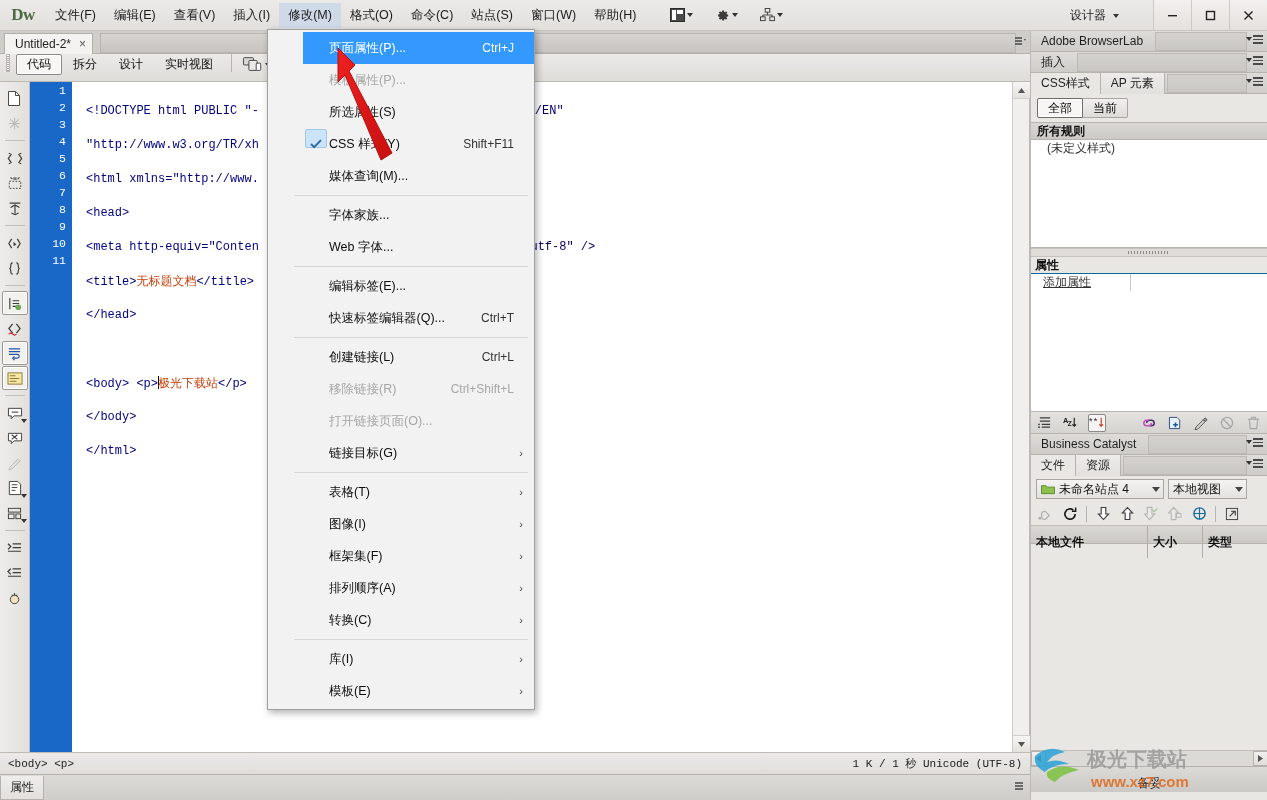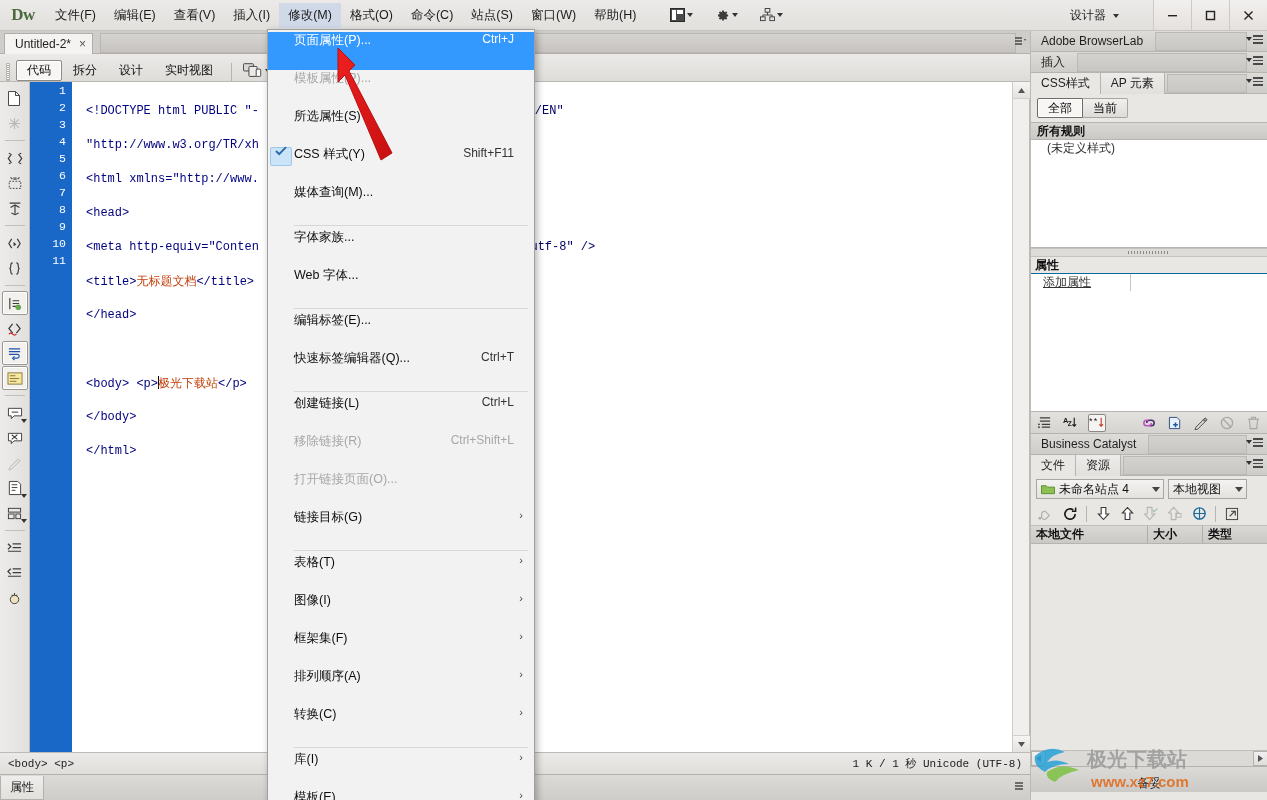--- a/index.html
+++ b/index.html
@@ -73,21 +73,21 @@
     position: absolute; left: 100px; top: 2px; right: 14px; height: 20px;
     background: linear-gradient(#d6d4d1, #c6c3c0); border: 1px solid #b9b6b2;
   }
   .tabbar-menu-ico { position: absolute; right: 3px; top: 5px; }
 
   
   .doctoolbar {
     position: absolute; top: 54px; left: 0; width: 1030px; height: 28px;
     background: linear-gradient(#eceae8, #dedcd9);
     border-bottom: 1px solid #bdbab6;
-    display: flex; align-items: flex-end; padding-left: 6px;
+    display: flex; align-items: flex-start; padding-left: 6px;
   }
   .grip {
     width: 4px; height: 18px; cursor: move;
     background: repeating-linear-gradient(to bottom,#fff 0 1px,#a9a6a2 1px 2px);
     margin-right: 6px; border: 1px solid #bbb8b4;
   }
   .viewbtns { display: flex; }
   .vbtn {
     height: 21px; padding: 0 10px; display: flex; align-items: center;
     font-size: 12px; color: #111; cursor: default;
@@ -285,21 +285,21 @@
   .fi { width: 20px; height: 20px; display: flex; align-items: center;
     justify-content: center; cursor: default; border-radius: 2px; }
   .fi.dim { opacity: .35; }
   .fi-sep { width: 1px; height: 16px; background: #b8b5b1; margin: 0 2px; }
 
   .fcolhead {
     height: 18px; display: flex; border-bottom: 1px solid #b7b4b0;
     background: linear-gradient(#dad8d5,#cbc9c6);
     font-size: 12px; font-weight: bold; color: #101010;
   }
-  .fch { display: flex; align-items: center; padding: 8px 5px; border-right: 1px solid #b0adaa; }
+  .fch { display: flex; align-items: center; padding: 16px 5px; border-right: 1px solid #b0adaa; }
   .filelist { background: #fff; height: 180px; }
   .frow { height: 18px; display: flex; align-items: center; font-size: 12px; color: #222; cursor: default; }
   .frow .fname { flex: 1; display: flex; align-items: center; gap: 6px; padding-left: 18px; }
   .frow .ftype { width: 64px; }
 
   .dock-bottom {
     position: absolute; bottom: 0; left: 0; width: 237px; height: 50px;
   }
   .dock-scrollbar {
     height: 16px; background: #e9e7e4; display: flex; align-items: center;
@@ -316,22 +316,22 @@
   }
   .dock-status .right { margin-left: auto; }
 
   
   .dropdown {
     position: absolute; left: 267px; top: 29px; width: 268px;
     background: #f2f2f2; border: 1px solid #a0a0a0;
     box-shadow: 2px 3px 7px rgba(0,0,0,.30); z-index: 60; padding: 2px 0;
   }
   .mi {
-    display: flex; align-items: flex-start; height: 38px; padding: 0 6px 0 0;
-    font-size: 12.5px; color: #0d0d0d; cursor: default; position: relative;
+    display: flex; align-items: center; height: 32px; padding: 0 6px 0 0;
+    font-size: 12.5px; color: #0d0d0d; cursor: default; position: relative; margin-left: 35px;
   }
   .mi.hl { background: #3399ff; color: #fff; }
   .mi.disabled { color: #a7a7a7; }
   .mi .chk { width: 26px; display: flex; align-items: center; justify-content: center; flex: none; }
   .mi .lbl { flex: 1; white-space: nowrap; }
   .mi .acc { color: #333; font-size: 12px; padding-left: 18px; white-space: nowrap; }
   .mi.hl .acc { color: #fff; }
   .mi.disabled .acc { color: #a7a7a7; }
   .mi .sub { width: 14px; text-align: center; font-size: 11px; color: #444; }
   .mi-sep { height: 1px; background: #d6d6d6; margin: 3px 6px 3px 26px; }

